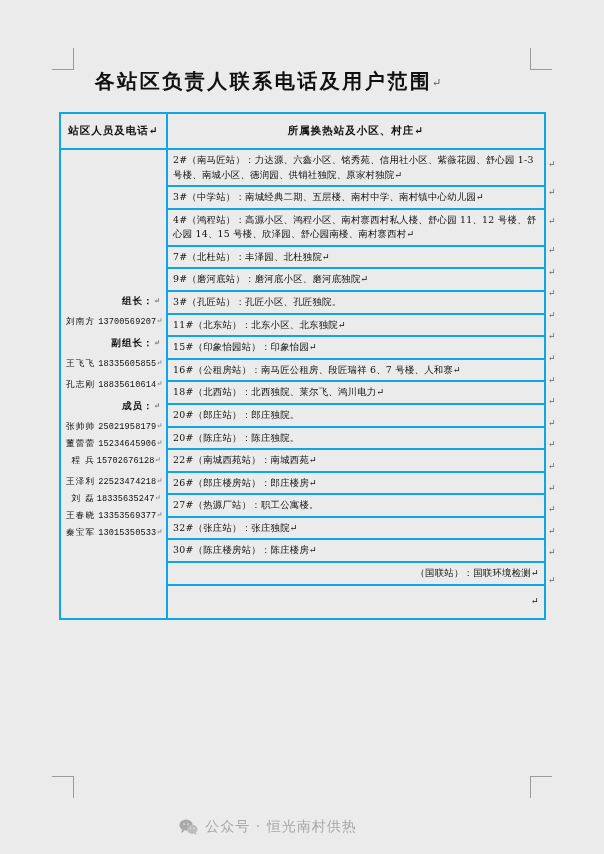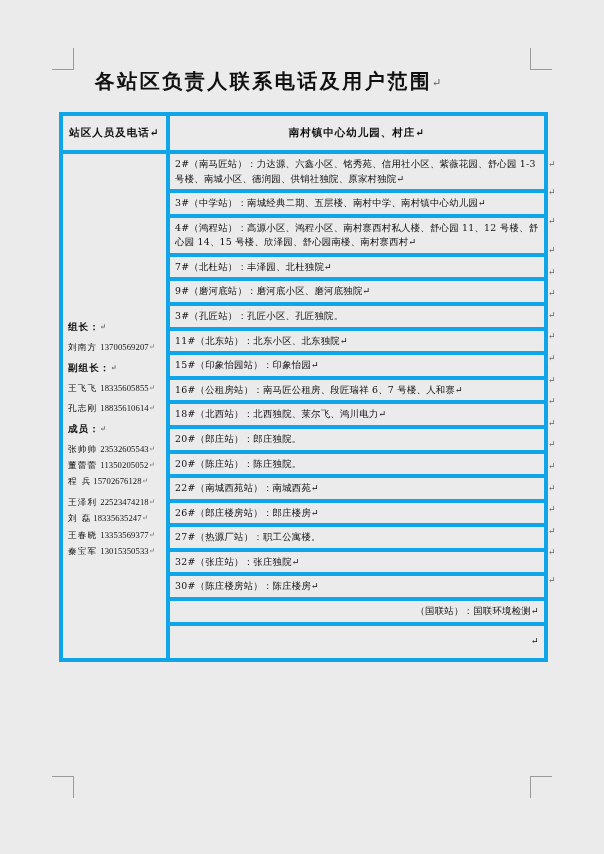--- a/index.html
+++ b/index.html
@@ -73,21 +73,21 @@
   #main-table {
     position: absolute;
     left: 59px;
     top: 112px;
     width: 485px;
     border-collapse: collapse;
     table-layout: fixed;
     background: #ebebeb;
   }
   #main-table td, #main-table th {
-    border: 4px solid #0ea5e9;
+    border: 2px solid #0ea5e9;
     vertical-align: middle;
     padding: 3px 5px;
     color: #0f0f0f;
     font-family: "DejaVu Serif", "Liberation Serif", serif;
   }
   #main-table th {
     font-size: 10.5px;
     font-weight: bold;
     text-align: center;
     letter-spacing: 1px;
@@ -95,20 +95,21 @@
   }
   .col-left  { width: 107px; }
   .col-right { width: 378px; }
 
   
   .person-cell {
     vertical-align: top;
     padding: 6px 4px 6px 5px;
     font-size: 8.6px;
     line-height: 1.05;
+    text-align: right;
   }
   .p-line {
     white-space: nowrap;
     letter-spacing: 0.2px;
   }
   .p-line.role {
     font-weight: bold;
     font-size: 9.6px;
     letter-spacing: 1px;
   }
@@ -116,21 +117,21 @@
   .p-spacer.sm { height: 7px; }
   .p-name {
     display: inline-block;
     letter-spacing: 1.2px;
   }
   .p-name.gapped {
     letter-spacing: 0;
     font-family: Liberation Mono, monospace;
   }
   .p-phone {
-    font-family: Liberation Serif, serif;
+    font-family: Liberation Mono, monospace;
     letter-spacing: 0.1px;
   }
   .pil {
     color: #666;
     font-size: 7.5px;
     vertical-align: 1px;
   }
 
   
   .station-cell {
@@ -188,21 +189,21 @@
   </div>
 
   <table id="main-table">
     <colgroup>
       <col class="col-left">
       <col class="col-right">
     </colgroup>
     <thead>
       <tr>
         <th>站区人员及电话↵</th>
-        <th>南村镇中心幼儿园、村庄↵</th>
+        <th>所属换热站及小区、村庄↵</th>
       </tr>
     </thead>
     <tbody id="tbody">
         <tr>
           <td class="person-cell" rowspan="19">
             <div class="p-spacer"></div>
             <div class="p-spacer"></div>
             <div class="p-spacer"></div>
             <div class="p-spacer"></div>
             <div class="p-spacer"></div>
@@ -213,23 +214,23 @@
             <div class="p-line"><span class="p-name">刘南方</span> <span class="p-phone">13700569207</span><span class="pil">↵</span></div>
             <div class="p-spacer"></div>
             <div class="p-line role"><span>副组长：</span><span class="pil">↵</span></div>
             <div class="p-spacer"></div>
             <div class="p-line"><span class="p-name">王飞飞</span> <span class="p-phone">18335605855</span><span class="pil">↵</span></div>
             <div class="p-spacer"></div>
             <div class="p-line"><span class="p-name">孔志刚</span> <span class="p-phone">18835610614</span><span class="pil">↵</span></div>
             <div class="p-spacer"></div>
             <div class="p-line role"><span>成员：</span><span class="pil">↵</span></div>
             <div class="p-spacer"></div>
-            <div class="p-line"><span class="p-name">张帅帅</span> <span class="p-phone">23532605543</span><span class="pil">↵</span></div>
-            <div class="p-spacer sm"></div>
-            <div class="p-line"><span class="p-name">董蕾蕾</span> <span class="p-phone">11350205052</span><span class="pil">↵</span></div>
+            <div class="p-line"><span class="p-name">张帅帅</span> <span class="p-phone">25021958179</span><span class="pil">↵</span></div>
+            <div class="p-spacer sm"></div>
+            <div class="p-line"><span class="p-name">董蕾蕾</span> <span class="p-phone">15234645906</span><span class="pil">↵</span></div>
             <div class="p-spacer sm"></div>
             <div class="p-line"><span class="p-name gapped">程  兵</span> <span class="p-phone">15702676128</span><span class="pil">↵</span></div>
             <div class="p-spacer"></div>
             <div class="p-line"><span class="p-name">王泽利</span> <span class="p-phone">22523474218</span><span class="pil">↵</span></div>
             <div class="p-spacer sm"></div>
             <div class="p-line"><span class="p-name gapped">刘  磊</span> <span class="p-phone">18335635247</span><span class="pil">↵</span></div>
             <div class="p-spacer sm"></div>
             <div class="p-line"><span class="p-name">王春晓</span> <span class="p-phone">13353569377</span><span class="pil">↵</span></div>
             <div class="p-spacer sm"></div>
             <div class="p-line"><span class="p-name">秦宝军</span> <span class="p-phone">13015350533</span><span class="pil">↵</span></div>
@@ -287,20 +288,35 @@
         </tr>
         <tr>
           <td class="station-cell indent">（国联站）：国联环境检测↵</td>
         </tr>
         <tr>
           <td class="station-cell indent blank">↵</td>
         </tr>
       </tbody>
   </table>
 
+  <div id="footer-watermark">
+    <span>
+      <svg width="19" height="16" viewBox="0 0 38 32" aria-hidden="true">
+        <ellipse cx="14" cy="12" rx="13.2" ry="11" fill="#a9a9a9"></ellipse>
+        <path d="M6 21 L4 28 L11 24 Z" fill="#a9a9a9"></path>
+        <ellipse cx="26.5" cy="20.5" rx="10.5" ry="9" fill="#bcbcbc"></ellipse>
+        <path d="M33 27 L35.5 32 L29.5 29.5 Z" fill="#bcbcbc"></path>
+        <circle cx="10" cy="10" r="1.7" fill="#ebebeb"></circle>
+        <circle cx="18" cy="10" r="1.7" fill="#ebebeb"></circle>
+        <circle cx="23" cy="18.5" r="1.4" fill="#ebebeb"></circle>
+        <circle cx="30" cy="18.5" r="1.4" fill="#ebebeb"></circle>
+      </svg>
+    </span>
+    <span>公众号 · 恒光南村供热</span>
+  </div>
 
 <div class="edge-pil" style="top: 158.578px;">↵</div>
     <div class="edge-pil" style="top: 187.445px;">↵</div>
     <div class="edge-pil" style="top: 216.312px;">↵</div>
     <div class="edge-pil" style="top: 245.18px;">↵</div>
     <div class="edge-pil" style="top: 266.758px;">↵</div>
     <div class="edge-pil" style="top: 288.336px;">↵</div>
     <div class="edge-pil" style="top: 309.914px;">↵</div>
     <div class="edge-pil" style="top: 331.492px;">↵</div>
     <div class="edge-pil" style="top: 353.07px;">↵</div>

